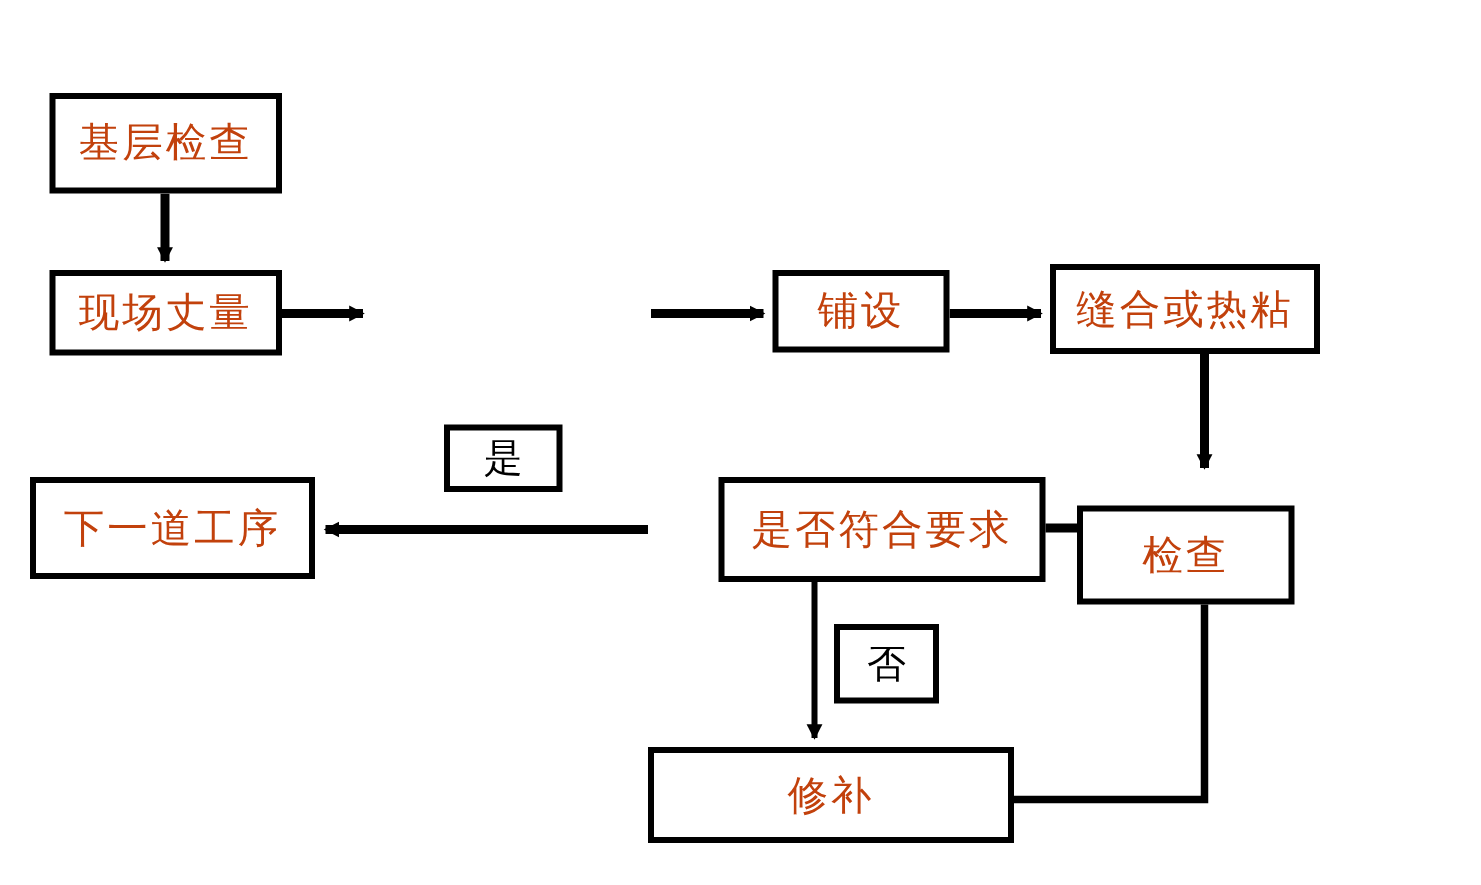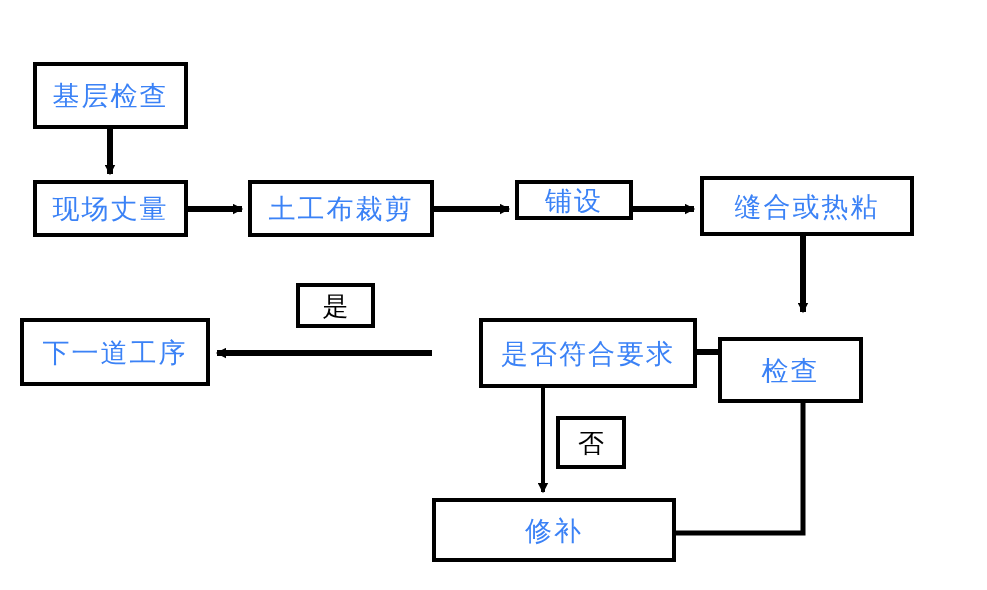--- a/index.html
+++ b/index.html
@@ -31,21 +31,21 @@
     box-sizing: border-box;
     background: #ffffff;
     border: 4px solid #000000;
     display: flex;
     align-items: center;
     justify-content: center;
     z-index: 2;
   }
   .node .lbl {
     font-family: "DejaVu Serif", "Liberation Serif", serif;
-    color: #3b82f6;
+    color: #c2410c;
     font-size: 27px;
     line-height: 1;
     letter-spacing: 2px;
     white-space: nowrap;
     font-weight: 400;
   }
   .tag {
     position: absolute;
     box-sizing: border-box;
     background: #ffffff;
@@ -113,29 +113,26 @@
   </svg>
 
   <div class="node" style="left:33px; top:62px; width:155px; height:67px;">
     <span class="lbl">基层检查</span>
   </div>
 
   <div class="node" style="left:33px; top:180px; width:155px; height:57px;text-align:center;">
     <span class="lbl">现场丈量</span>
   </div>
 
-  <div class="node" style="left:248px; top:180px; width:186px; height:57px;">
-    <span class="lbl">土工布裁剪</span>
-  </div>
 
-  <div class="node" style="left:515px; top:180px; width:118px; height:40px;">
+  <div class="node" style="left:515px; top:180px; width:118px; height:55px;">
     <span class="lbl">铺设</span>
   </div>
 
-  <div class="node" style="left:700px; top:176px; width:214px; height:60px;">
+  <div class="node" style="left:700px; top:176px; width:180px; height:60px;">
     <span class="lbl">缝合或热粘</span>
   </div>
 
   <div class="node" style="left:718px; top:318px; width:145px; height:66px;margin-top:19px;">
     <span class="lbl">检查</span>
   </div>
 
   <div class="node" style="left:432px; top:318px; width:218px; height:70px;margin-left:47px;">
     <span class="lbl">是否符合要求</span>
   </div>

